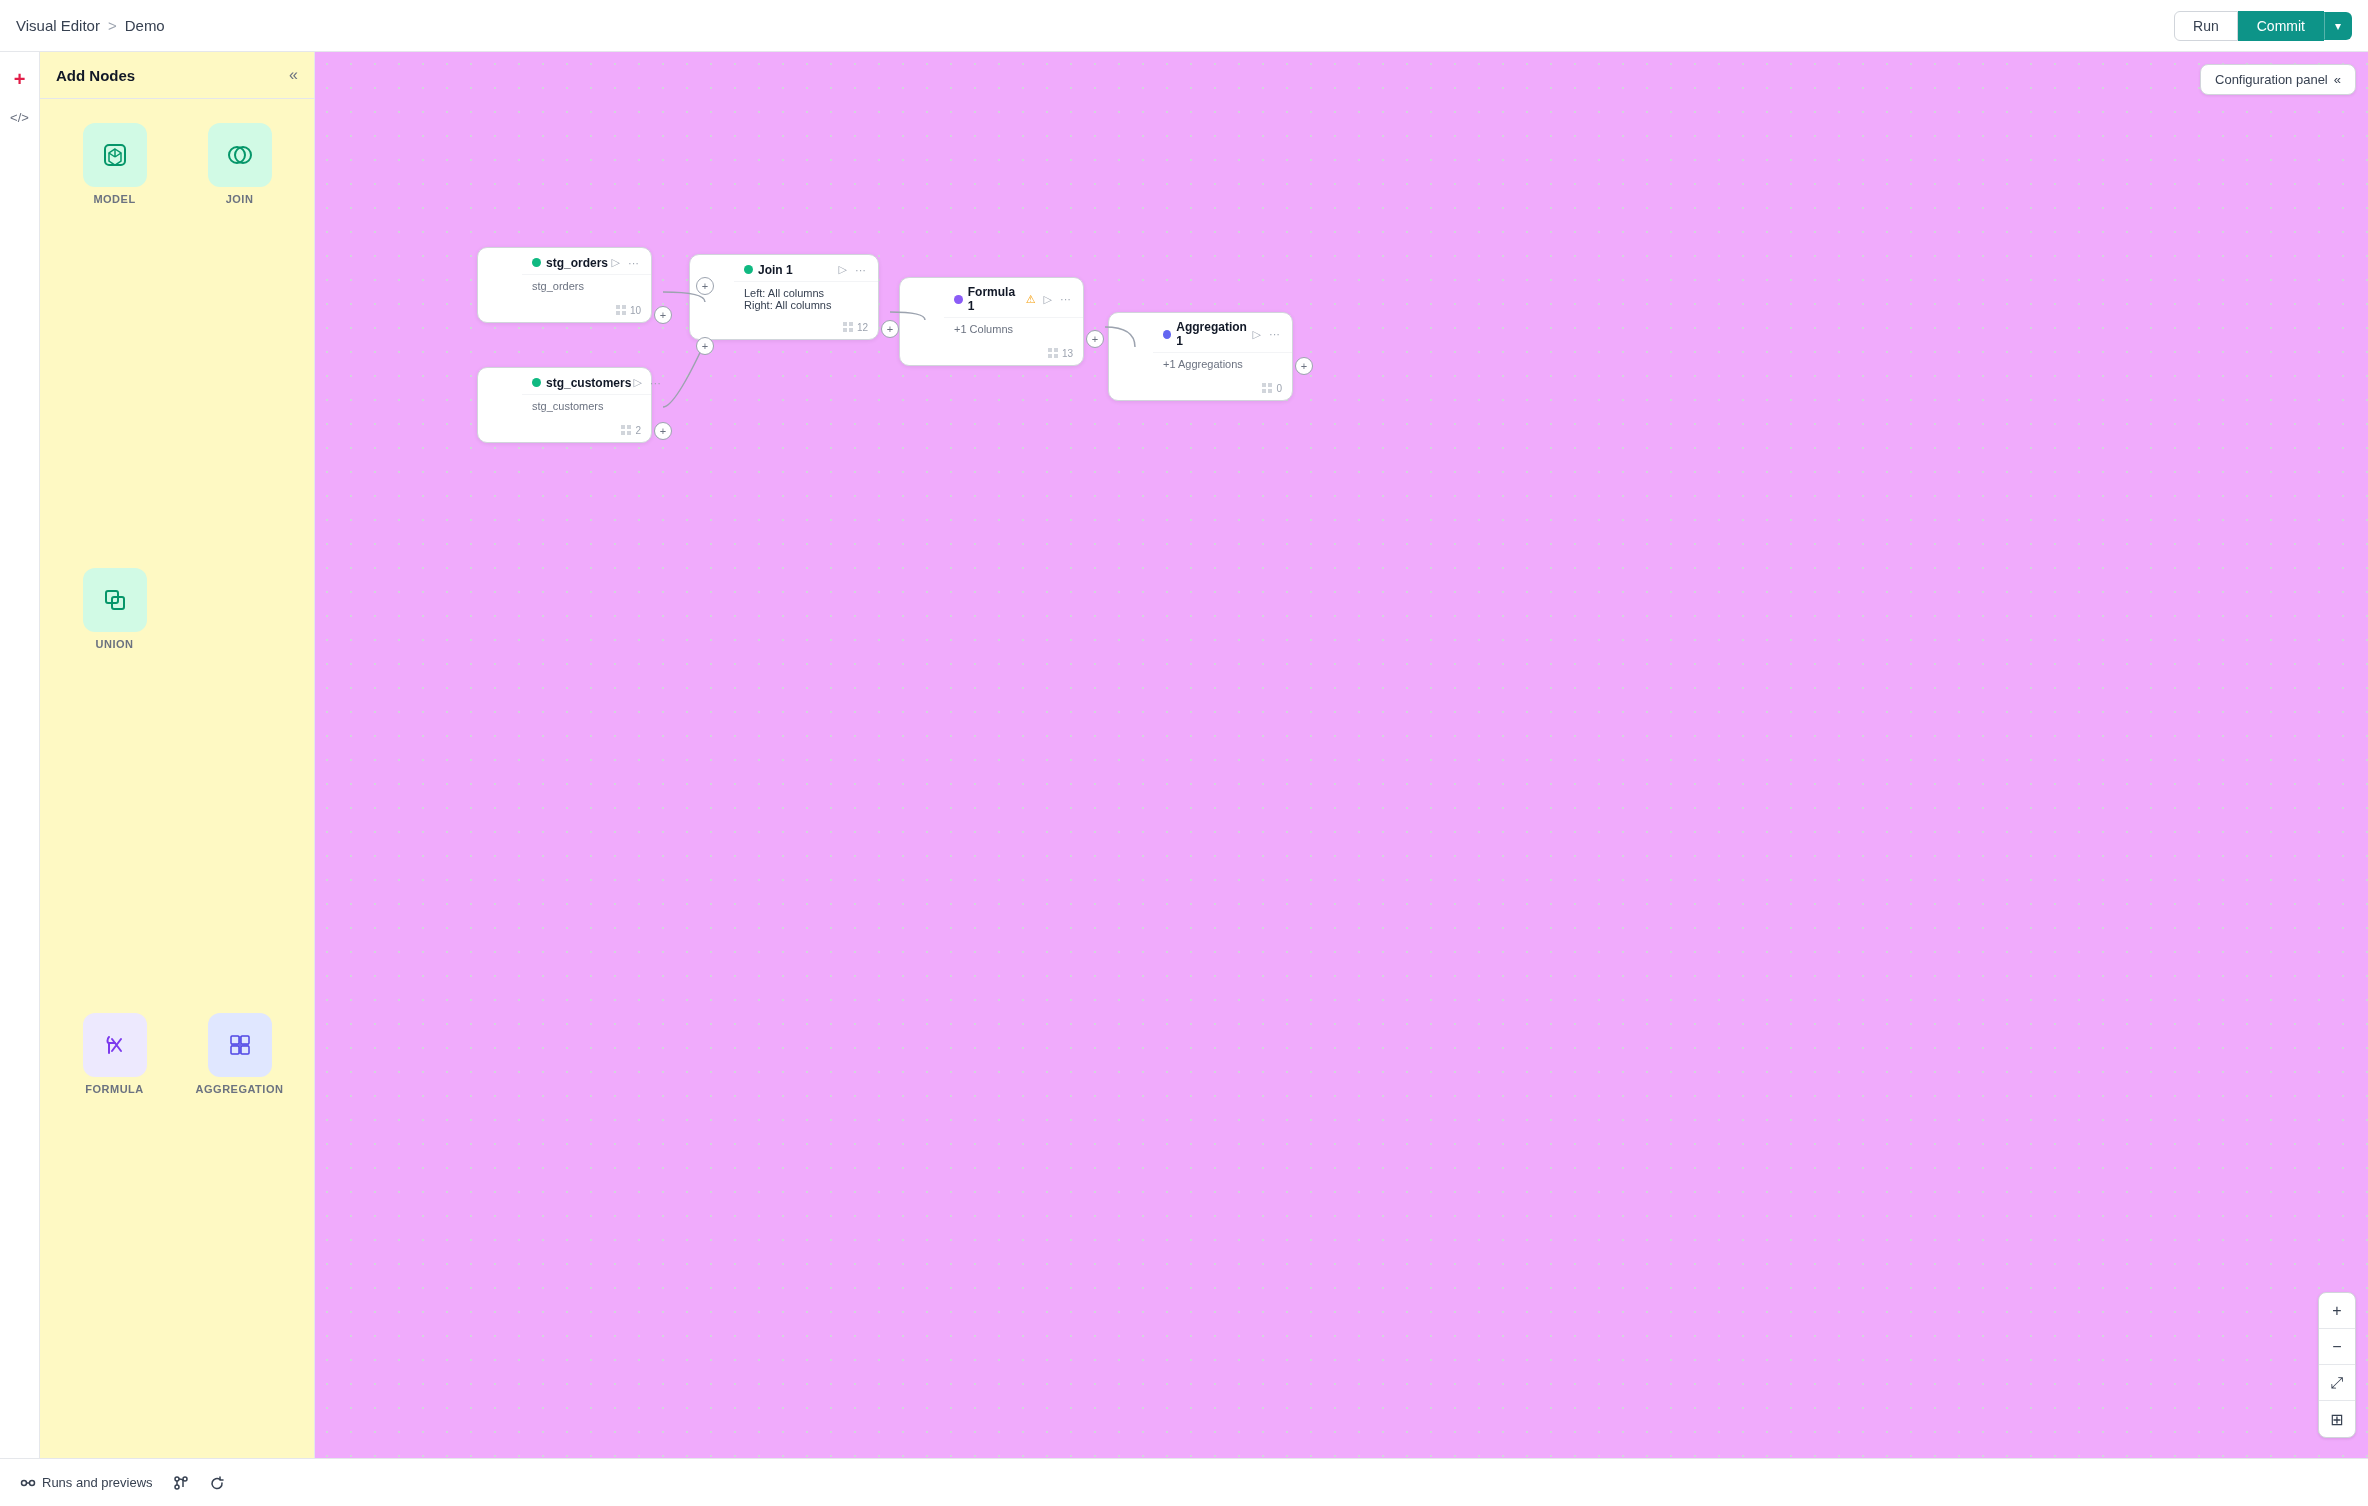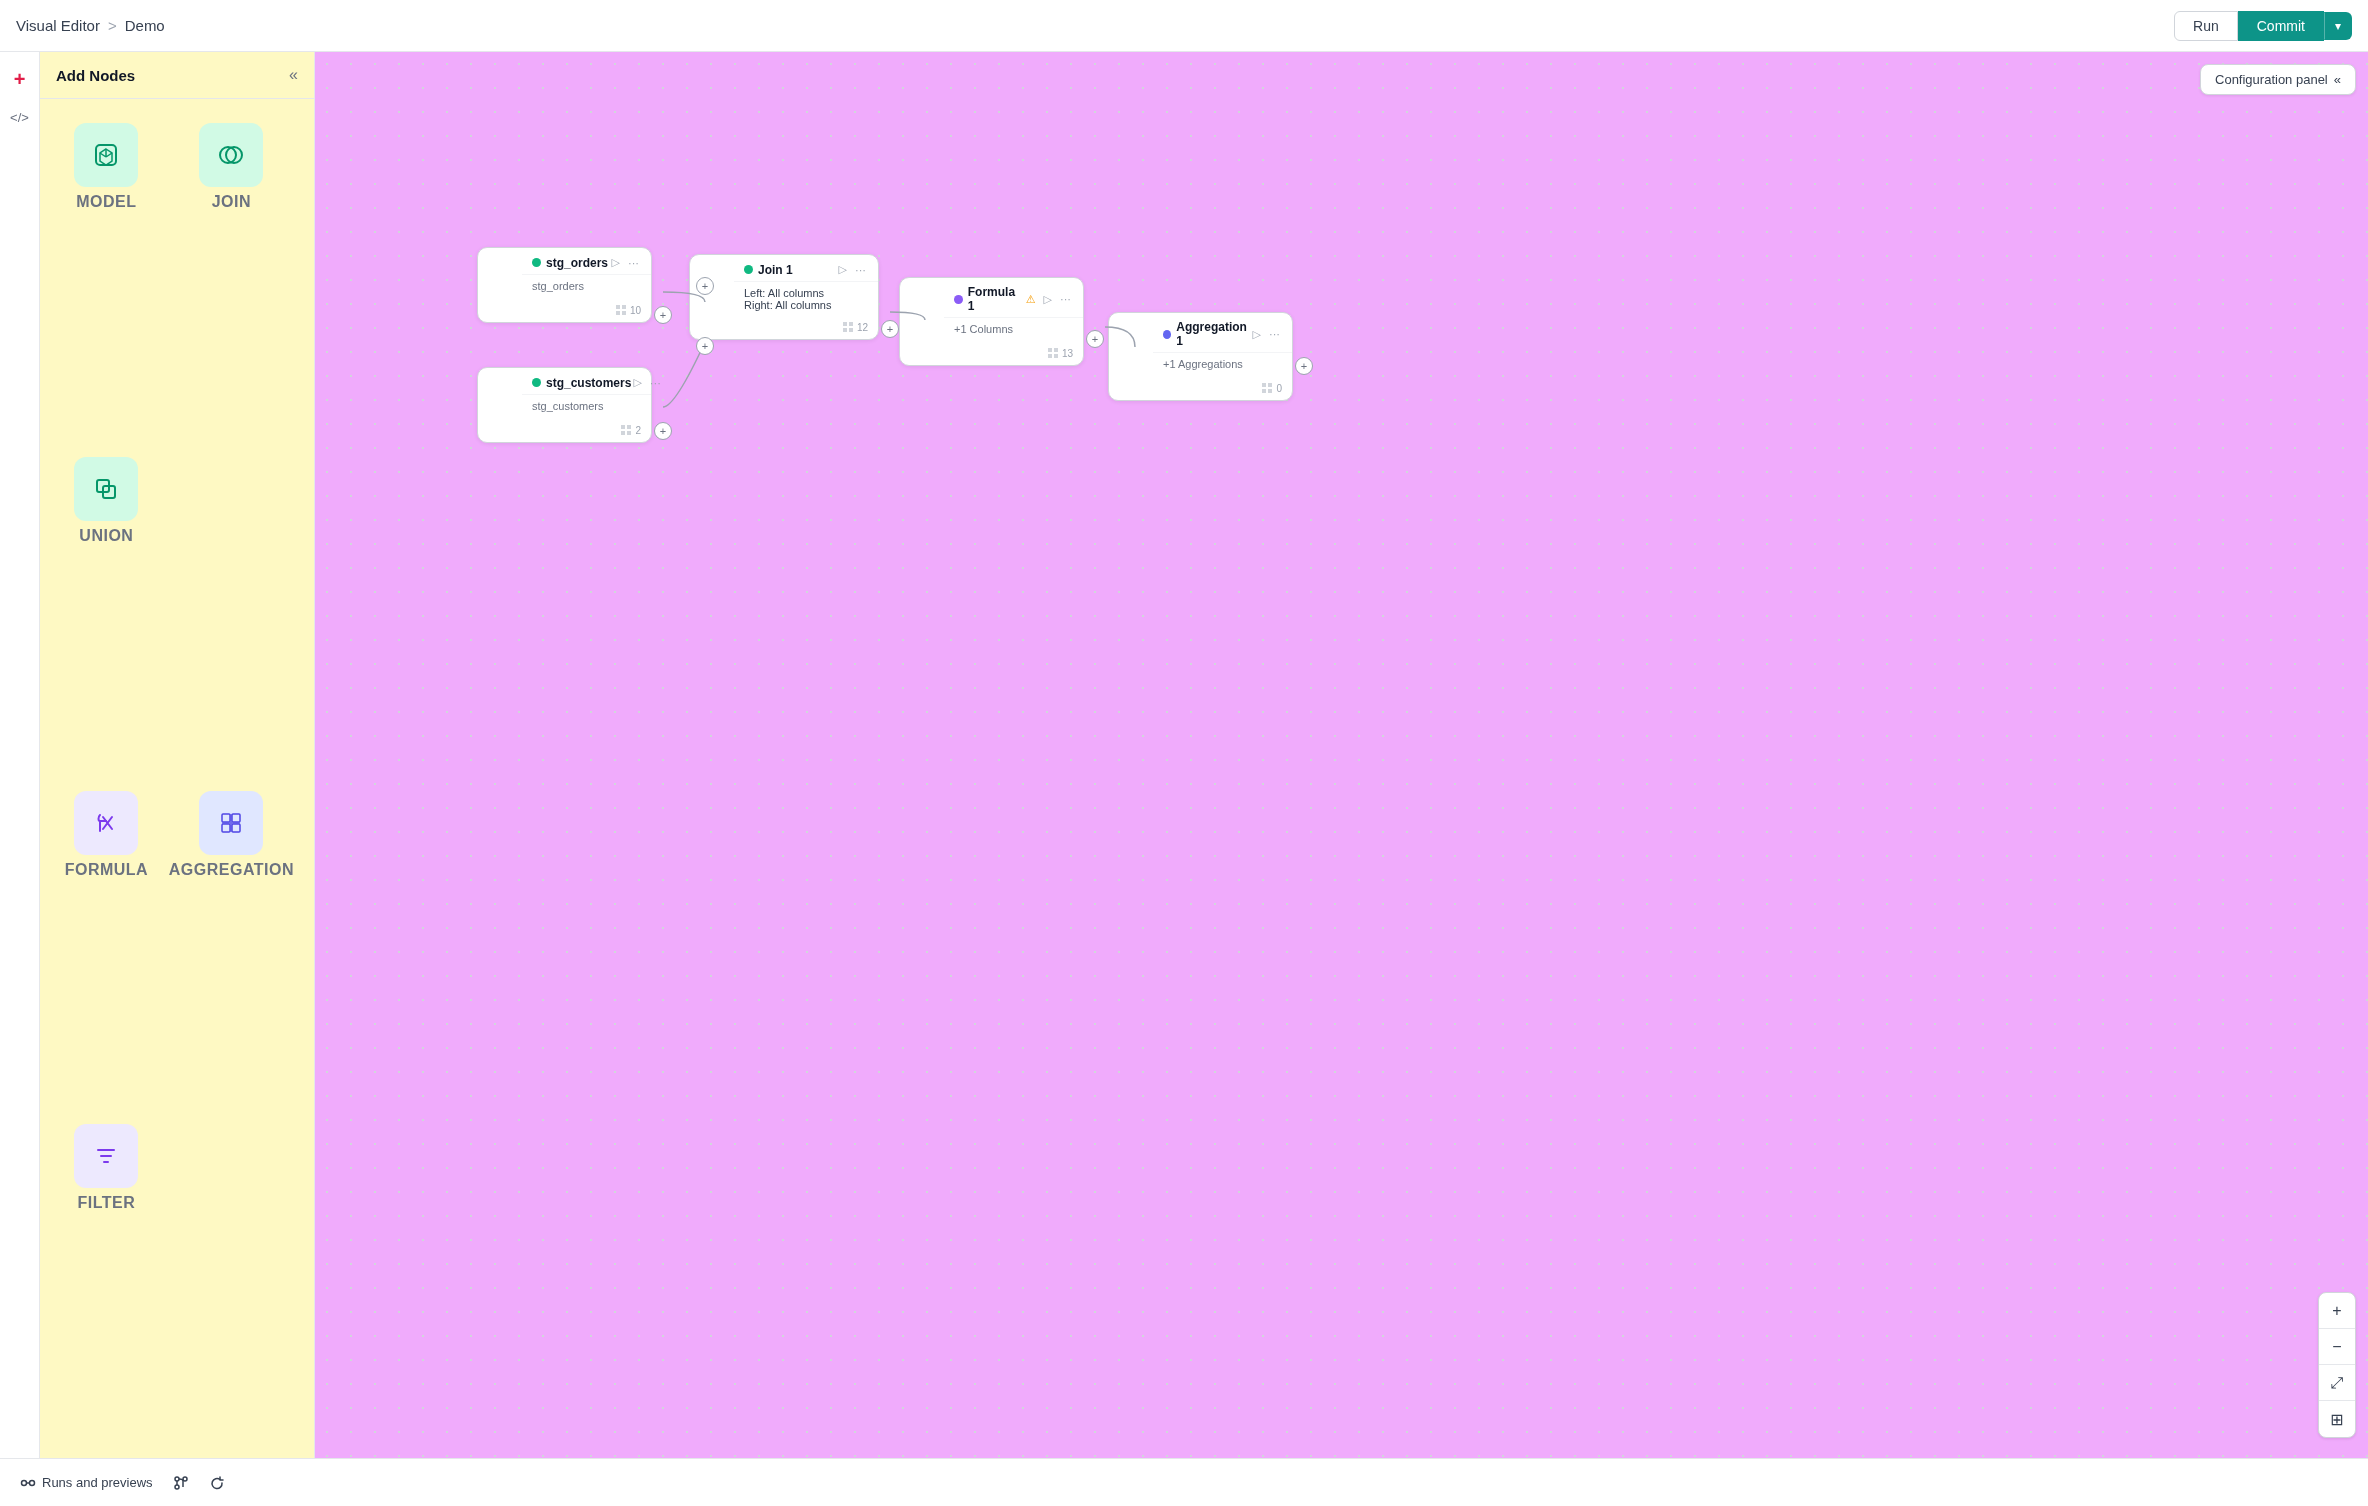--- a/index.html
+++ b/index.html
@@ -55,21 +55,21 @@
     .node-item {
       display: flex; flex-direction: column; align-items: center;
       padding: 12px 8px; cursor: pointer; border-radius: 8px;
       gap: 6px;
     }
     .node-icon-wrap {
       width: 64px; height: 64px; border-radius: 12px;
       display: flex; align-items: center; justify-content: center;
       font-size: 28px;
     }
-    .node-label { font-size: 16px; font-weight: 600; color: #6b7280; letter-spacing: 0.5px; text-align: right; }
+    .node-label { font-size: 11px; font-weight: 600; color: #6b7280; letter-spacing: 0.5px; text-align: right; }
     .icon-model { background: #d1fae5; color: #059669; }
     .icon-join { background: #d1fae5; color: #059669; }
     .icon-union { background: #d1fae5; color: #059669; }
     .icon-formula { background: #ede9fe; color: #7c3aed; }
     .icon-aggregation { background: #e0e7ff; color: #4f46e5; }
     .icon-limit { background: #fce7f3; color: #db2777; }
     .icon-order { background: #e0e7ff; color: #4f46e5; }
     .icon-filter { background: #ede9fe; color: #7c3aed; }
 
     
@@ -252,30 +252,20 @@
             <rect x="17" y="17" width="8" height="8" rx="1" stroke="#4f46e5" stroke-width="1.5" fill="none"></rect>
             <line x1="7" y1="16" x2="25" y2="16" stroke="#4f46e5" stroke-width="1"></line>
             <line x1="16" y1="7" x2="16" y2="25" stroke="#4f46e5" stroke-width="1"></line>
           </svg>
         </div>
         <span class="node-label">AGGREGATION</span>
       </div>
 
 
 
-      <div class="node-item">
-        <div class="node-icon-wrap icon-filter">
-          <svg width="32" height="32" viewBox="0 0 32 32" fill="none">
-            <line x1="8" y1="10" x2="24" y2="10" stroke="#7c3aed" stroke-width="2" stroke-linecap="round"></line>
-            <line x1="11" y1="16" x2="21" y2="16" stroke="#7c3aed" stroke-width="2" stroke-linecap="round"></line>
-            <line x1="14" y1="22" x2="18" y2="22" stroke="#7c3aed" stroke-width="2" stroke-linecap="round"></line>
-          </svg>
-        </div>
-        <span class="node-label">FILTER</span>
-      </div>
 
     </div>
   </div>
 
   <div class="canvas-area">
     <div class="canvas-bg">
 
       <button class="config-panel-btn">
         <span>Configuration panel</span>
         <span>«</span>

